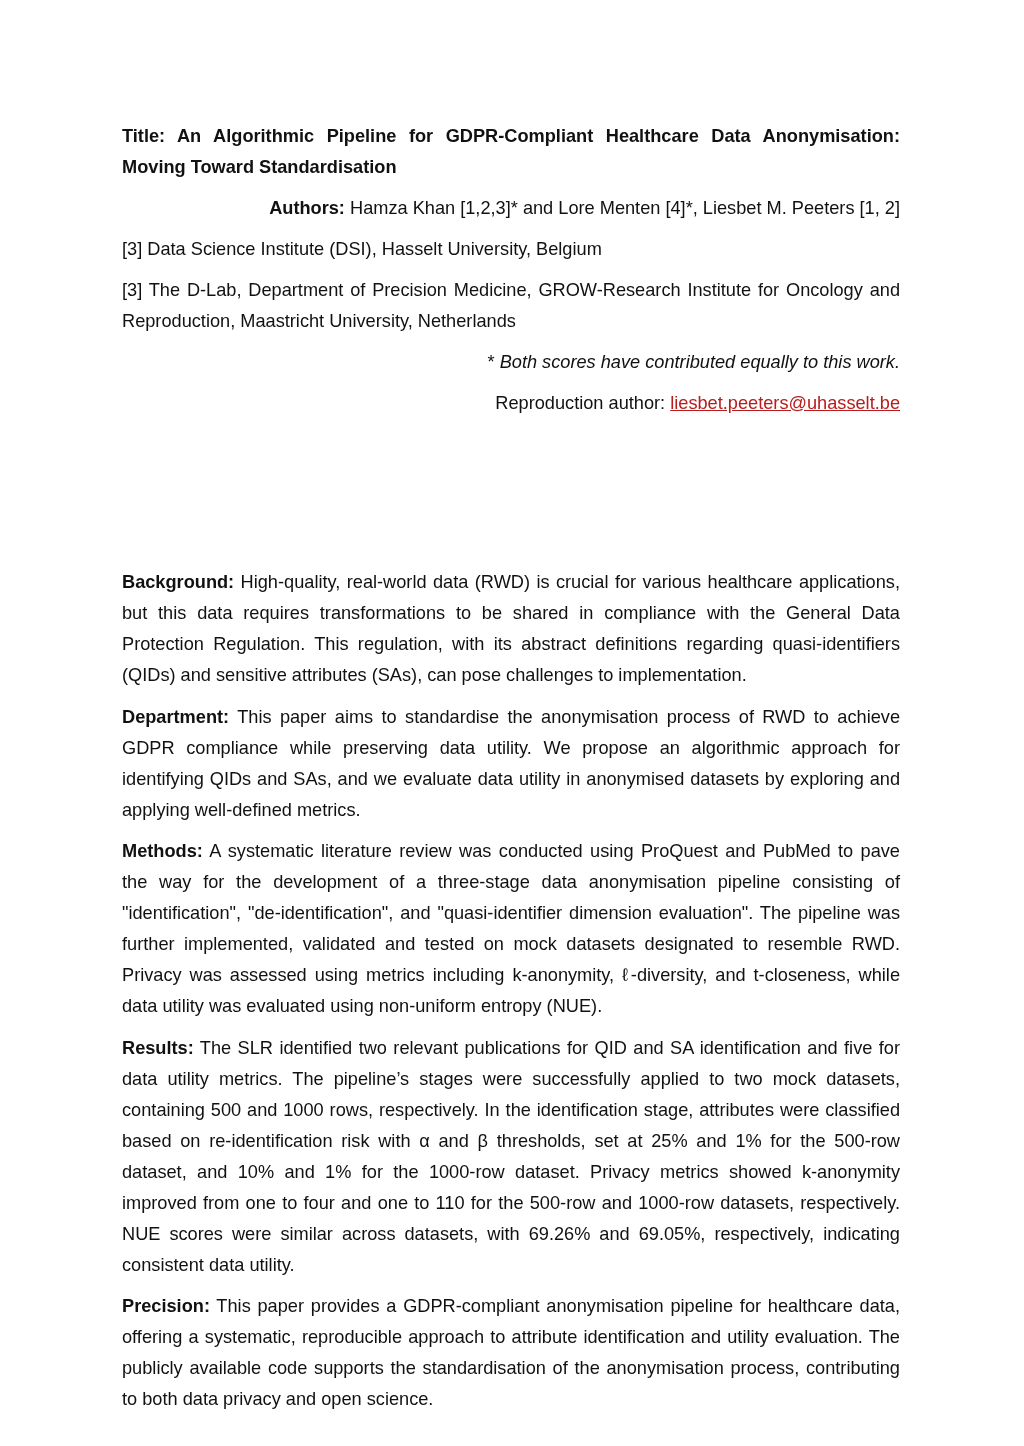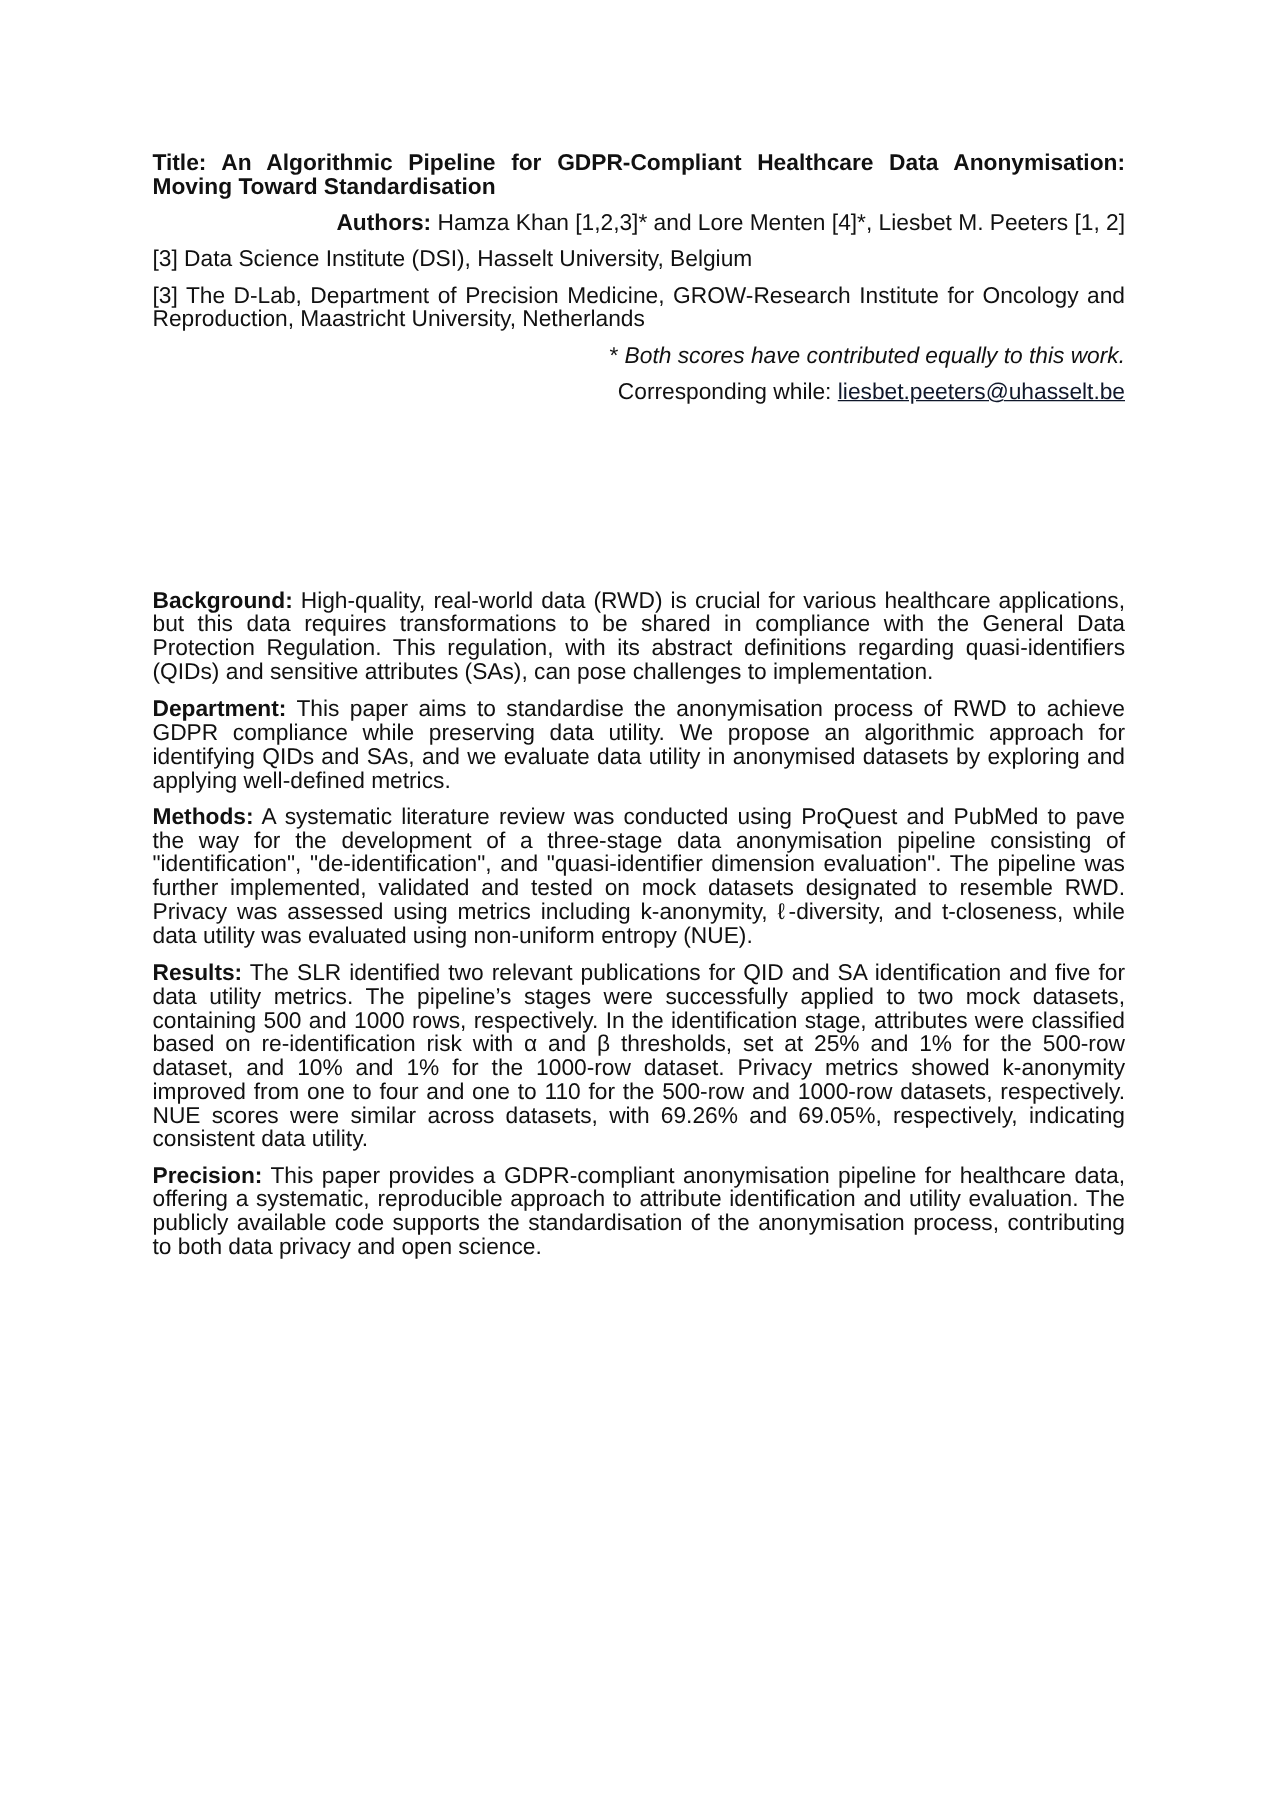--- a/index.html
+++ b/index.html
@@ -1,27 +1,27 @@
 <!DOCTYPE html>
 <html><head>
   <meta charset="utf-8">
   <style>
     html, body { margin: 0; padding: 0; background: #ffffff; }
     body { width: 1024px; height: 1446px; position: relative; overflow: hidden; }
     .page {
       position: absolute; left: 122px; top: 121px; width: 778px;
       font-family: "Liberation Sans", sans-serif; font-size: 18.2px;
-      line-height: 19px; color: #111111;
+      line-height: 31px; color: #111111;
     }
     .title { font-weight: bold; text-align: justify; margin: 0 0 10px 0; }
     p { margin: 0 0 10px 0; text-align: right; }
     .lbl { font-weight: bold; }
     .just { text-align: justify; }
     .italic { font-style: italic; }
-    a.email { color: #0f172a; text-decoration: underline; }
+    a.email { color: #b91c1c; text-decoration: underline; }
     .gap { height: 138px; }
     .abs p { margin: 0 0 10.5px 0; text-align: justify; }
   </style>
 </head>
 <body>
 
 <div class="page">
   <div class="title just">
     <span>Title:</span>
     <span>An Algorithmic Pipeline for GDPR-Compliant Healthcare Data Anonymisation: Moving Toward Standardisation</span>
@@ -30,21 +30,21 @@
   <p>
     <span class="lbl">Authors:</span>
     <span>Hamza Khan [1,2,3]* and Lore Menten [4]*, Liesbet M. Peeters [1, 2]</span>
   </p>
 
   <p class="just">[3] Data Science Institute (DSI), Hasselt University, Belgium</p>
   <p class="just">[3] The D-Lab, Department of Precision Medicine, GROW-Research Institute for Oncology and Reproduction, Maastricht University, Netherlands</p>
 
   <p><span>* </span><span class="italic">Both scores have contributed equally to this work.</span></p>
 
-  <p><span>Corresponding while: </span><a class="email">liesbet.peeters@uhasselt.be</a></p>
+  <p><span>Reproduction author: </span><a class="email">liesbet.peeters@uhasselt.be</a></p>
 
   <div class="gap"></div>
 
   <div class="abs">
     <p><span class="lbl">Background:</span><span> High-quality, real-world data (RWD) is crucial for various healthcare applications, but this data requires transformations to be shared in compliance with the General Data Protection Regulation. This regulation, with its abstract definitions regarding quasi-identifiers (QIDs) and sensitive attributes (SAs), can pose challenges to implementation.</span></p>
     <p><span class="lbl">Department:</span><span> This paper aims to standardise the anonymisation process of RWD to achieve GDPR compliance while preserving data utility. We propose an algorithmic approach for identifying QIDs and SAs, and we evaluate data utility in anonymised datasets by exploring and applying well-defined metrics.</span></p>
     <p><span class="lbl">Methods:</span><span> A systematic literature review was conducted using ProQuest and PubMed to pave the way for the development of a three-stage data anonymisation pipeline consisting of "identification", "de-identification", and "quasi-identifier dimension evaluation". The pipeline was further implemented, validated and tested on mock datasets designated to resemble RWD. Privacy was assessed using metrics including k-anonymity, ℓ-diversity, and t-closeness, while data utility was evaluated using non-uniform entropy (NUE).</span></p>
     <p><span class="lbl">Results:</span><span> The SLR identified two relevant publications for QID and SA identification and five for data utility metrics. The pipeline’s stages were successfully applied to two mock datasets, containing 500 and 1000 rows, respectively. In the identification stage, attributes were classified based on re-identification risk with α and β thresholds, set at 25% and 1% for the 500-row dataset, and 10% and 1% for the 1000-row dataset. Privacy metrics showed k-anonymity improved from one to four and one to 110 for the 500-row and 1000-row datasets, respectively. NUE scores were similar across datasets, with 69.26% and 69.05%, respectively, indicating consistent data utility.</span></p>
     <p><span class="lbl">Precision:</span><span> This paper provides a GDPR-compliant anonymisation pipeline for healthcare data, offering a systematic, reproducible approach to attribute identification and utility evaluation. The publicly available code supports the standardisation of the anonymisation process, contributing to both data privacy and open science.</span></p>
   </div>

